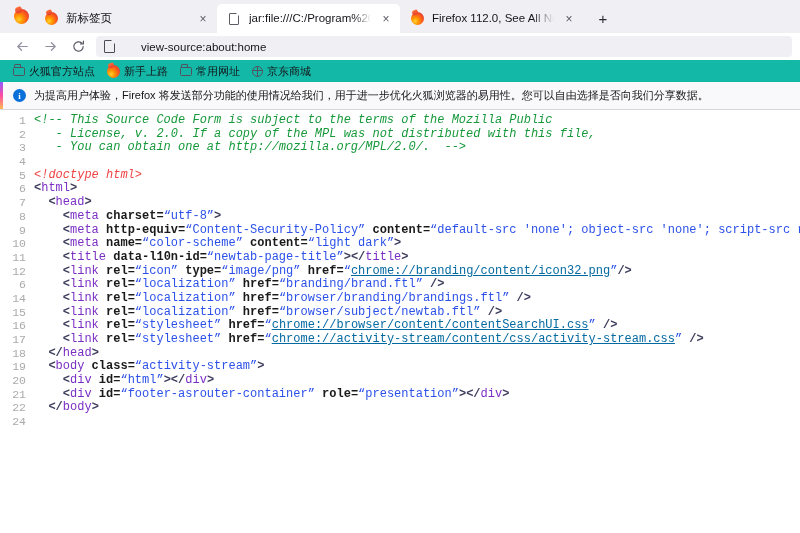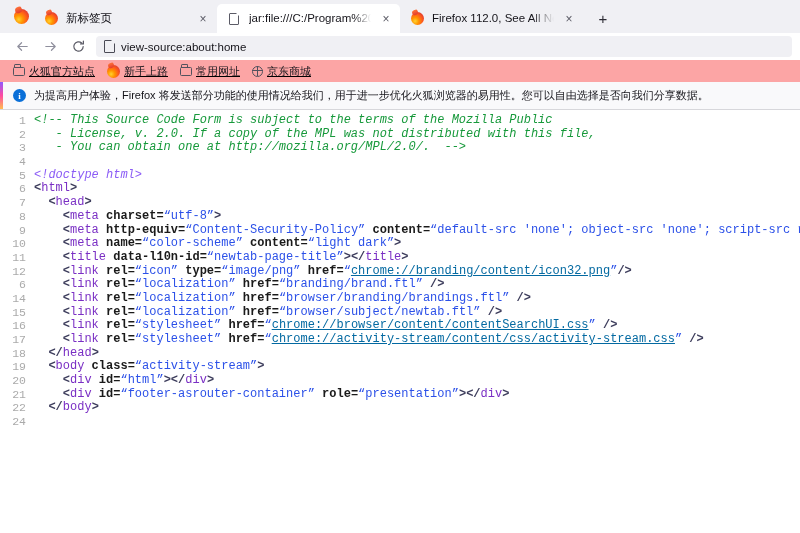--- a/index.html
+++ b/index.html
@@ -116,31 +116,30 @@
     border-radius: 1px;
     position: relative; background: #f0f0f4;
     flex: 0 0 auto;
   }
   .urlbar .pageicon::before{
     content:""; position:absolute; top:-1.2px; right:-1.2px;
     border-left:4px solid transparent; border-top:4px solid #f0f0f4;
   }
   .urlbar .urltext {
     font-size: 11.5px; color: #15141a;
-    white-space: nowrap; overflow: hidden;
+    white-space: nowrap; overflow: hidden; margin-left: 20px;
   }
 
   
   .bookmarks {
     height: 22px;
-    background: #fca5a5;
+    background: #14b8a6;
     display: flex; align-items: center;
     padding: 0 8px;
     gap: 2px;
-    text-decoration: underline;
   }
   .bm {
     display: flex; align-items: center; gap: 4px;
     padding: 2px 5px;
     border-radius: 3px;
     font-size: 11px; color: #15141a;
     white-space: nowrap;
   }
   .folder-glyph {
     width: 12px; height: 9px;
@@ -225,21 +224,21 @@
     text-align: right;
     color: #aaaaaa;
     padding-right: 8px;
     font-family: "Liberation Mono", monospace;
     font-size: 11.5px;
     -webkit-user-select: none; user-select: none;
   }
   .lcode { flex: 1 1 auto; white-space: pre; overflow: hidden; }
 
   .tok-comment { color: #17993b; font-style: italic; margin-top: 12px; }
-  .tok-doctype { color: #8b5cf6; font-style: italic; }
+  .tok-doctype { color: #ef4444; font-style: italic; }
   .tok-tag     { color: #7a2fc4; font-weight: normal; }
   .tok-punct   { color: #3d3d5c; font-weight: bold; }
   .tok-attr    { color: #1a1a1a; font-weight: bold; }
   .tok-val     { color: #2b50e8; }
   .tok-link    { color: #0369a1; text-decoration: underline; }
   .tok-plain   { color: #1a1a1a; font-weight: bold; }
 </style>
 </head>
 <body>
 

